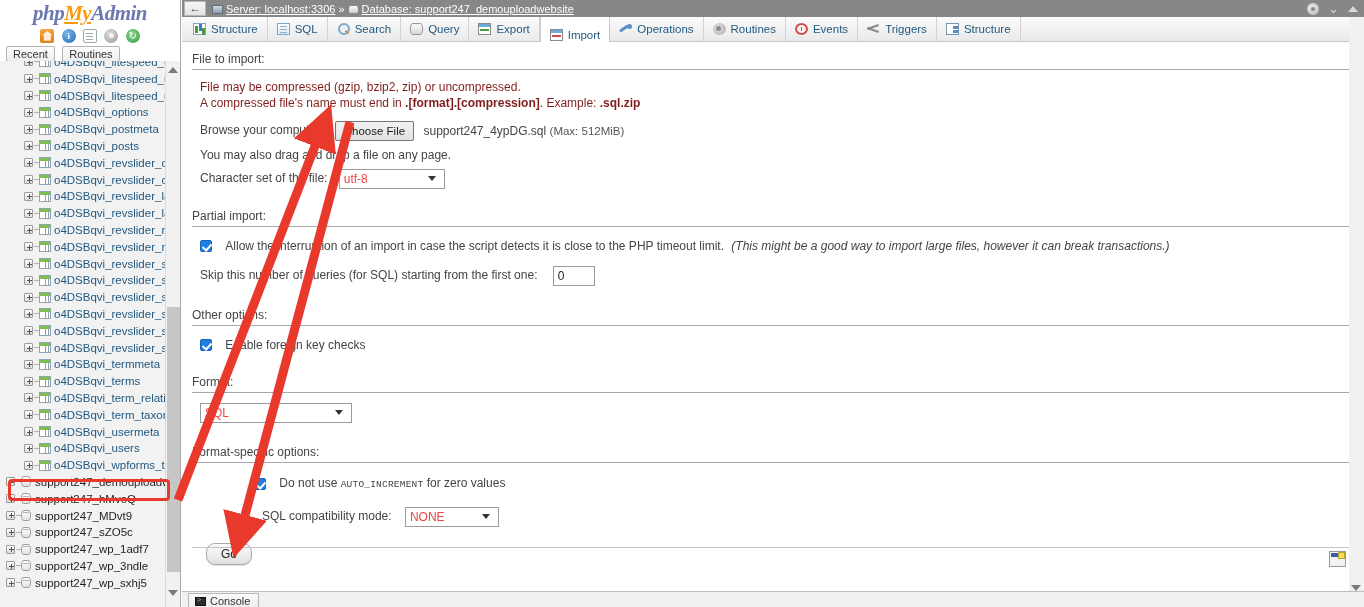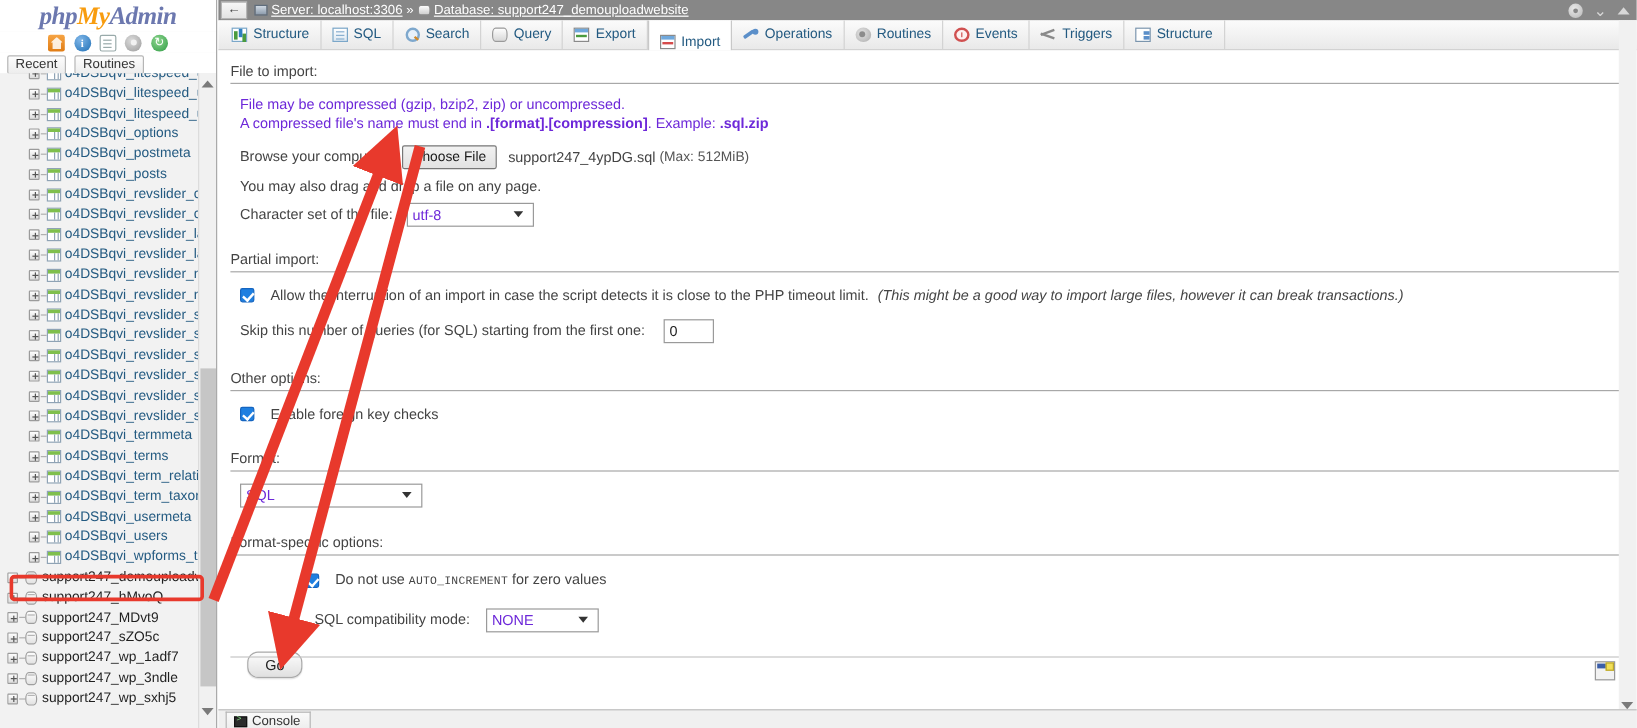--- a/index.html
+++ b/index.html
@@ -31,21 +31,21 @@
   .brand-text {
     font-family: "Liberation Serif", serif;
     font-style: italic;
     font-weight: bold;
     font-size: 21px;
     letter-spacing: -0.5px;
     white-space: nowrap;
     display: inline-block;
   }
   .brand-php { color: #6c78af; }
-  .brand-my  { color: #f89c0e; }
+  .brand-my  { color: #f89c0e; text-decoration: underline; }
   .brand-admin { color: #6c78af; }
 
   .brand-icons {
     background: #fff;
     text-align: center;
     height: 18px;
     line-height: 18px;
     white-space: nowrap;
   }
   .bicon {
@@ -283,21 +283,21 @@
   }
   .fieldset-title {
     font-weight:normal; font-size:12px; color:#444;
     border-bottom:1px solid #a8a8a8;
     padding-bottom:3px;
     margin-bottom:0;
   }
   .row { padding: 10px 8px 0 8px; font-size:12px; color:#444; line-height:16px; }
   .row.tight { padding-top:6px; }
   b.fmt { font-weight:bold; }
-  .desc { font-size:12px; color:#6d28d9; line-height:15.5px; }
+  .desc { font-size:12px; color:#7f1d1d; line-height:15.5px; }
 
   .chooser {
     display:inline-block;
     border:1px solid #767676;
     background:linear-gradient(#f2f2f2,#e2e2e2);
     padding:1px 8px;
     font-size:11.5px;
     color:#1a1a1a;
     border-radius:2px;
     vertical-align:middle;
@@ -305,21 +305,21 @@
   .fname { font-size:12px; color:#444; margin-left:6px; vertical-align:middle; }
   .maxsize { font-size:11.5px; color:#555; vertical-align:middle; }
 
   select.ph {
     font-family:"Liberation Sans", sans-serif;
     font-size:12px;
     border:1px solid #9a9a9a;
     background:#fff;
     height:20px;
     padding-left:4px;
-    color:#6d28d9;
+    color:#ef4444;
     -webkit-appearance:none; appearance:none;
   }
   .selwrap { position:relative; display:inline-block; vertical-align:middle; }
   .selwrap:after {
     content:""; position:absolute; right:9px; top:7px;
     width:0;height:0;border-left:4px solid transparent;border-right:4px solid transparent;border-top:5px solid #333;
     pointer-events:none;
   }
   .chk {
     width:12px; height:12px;

